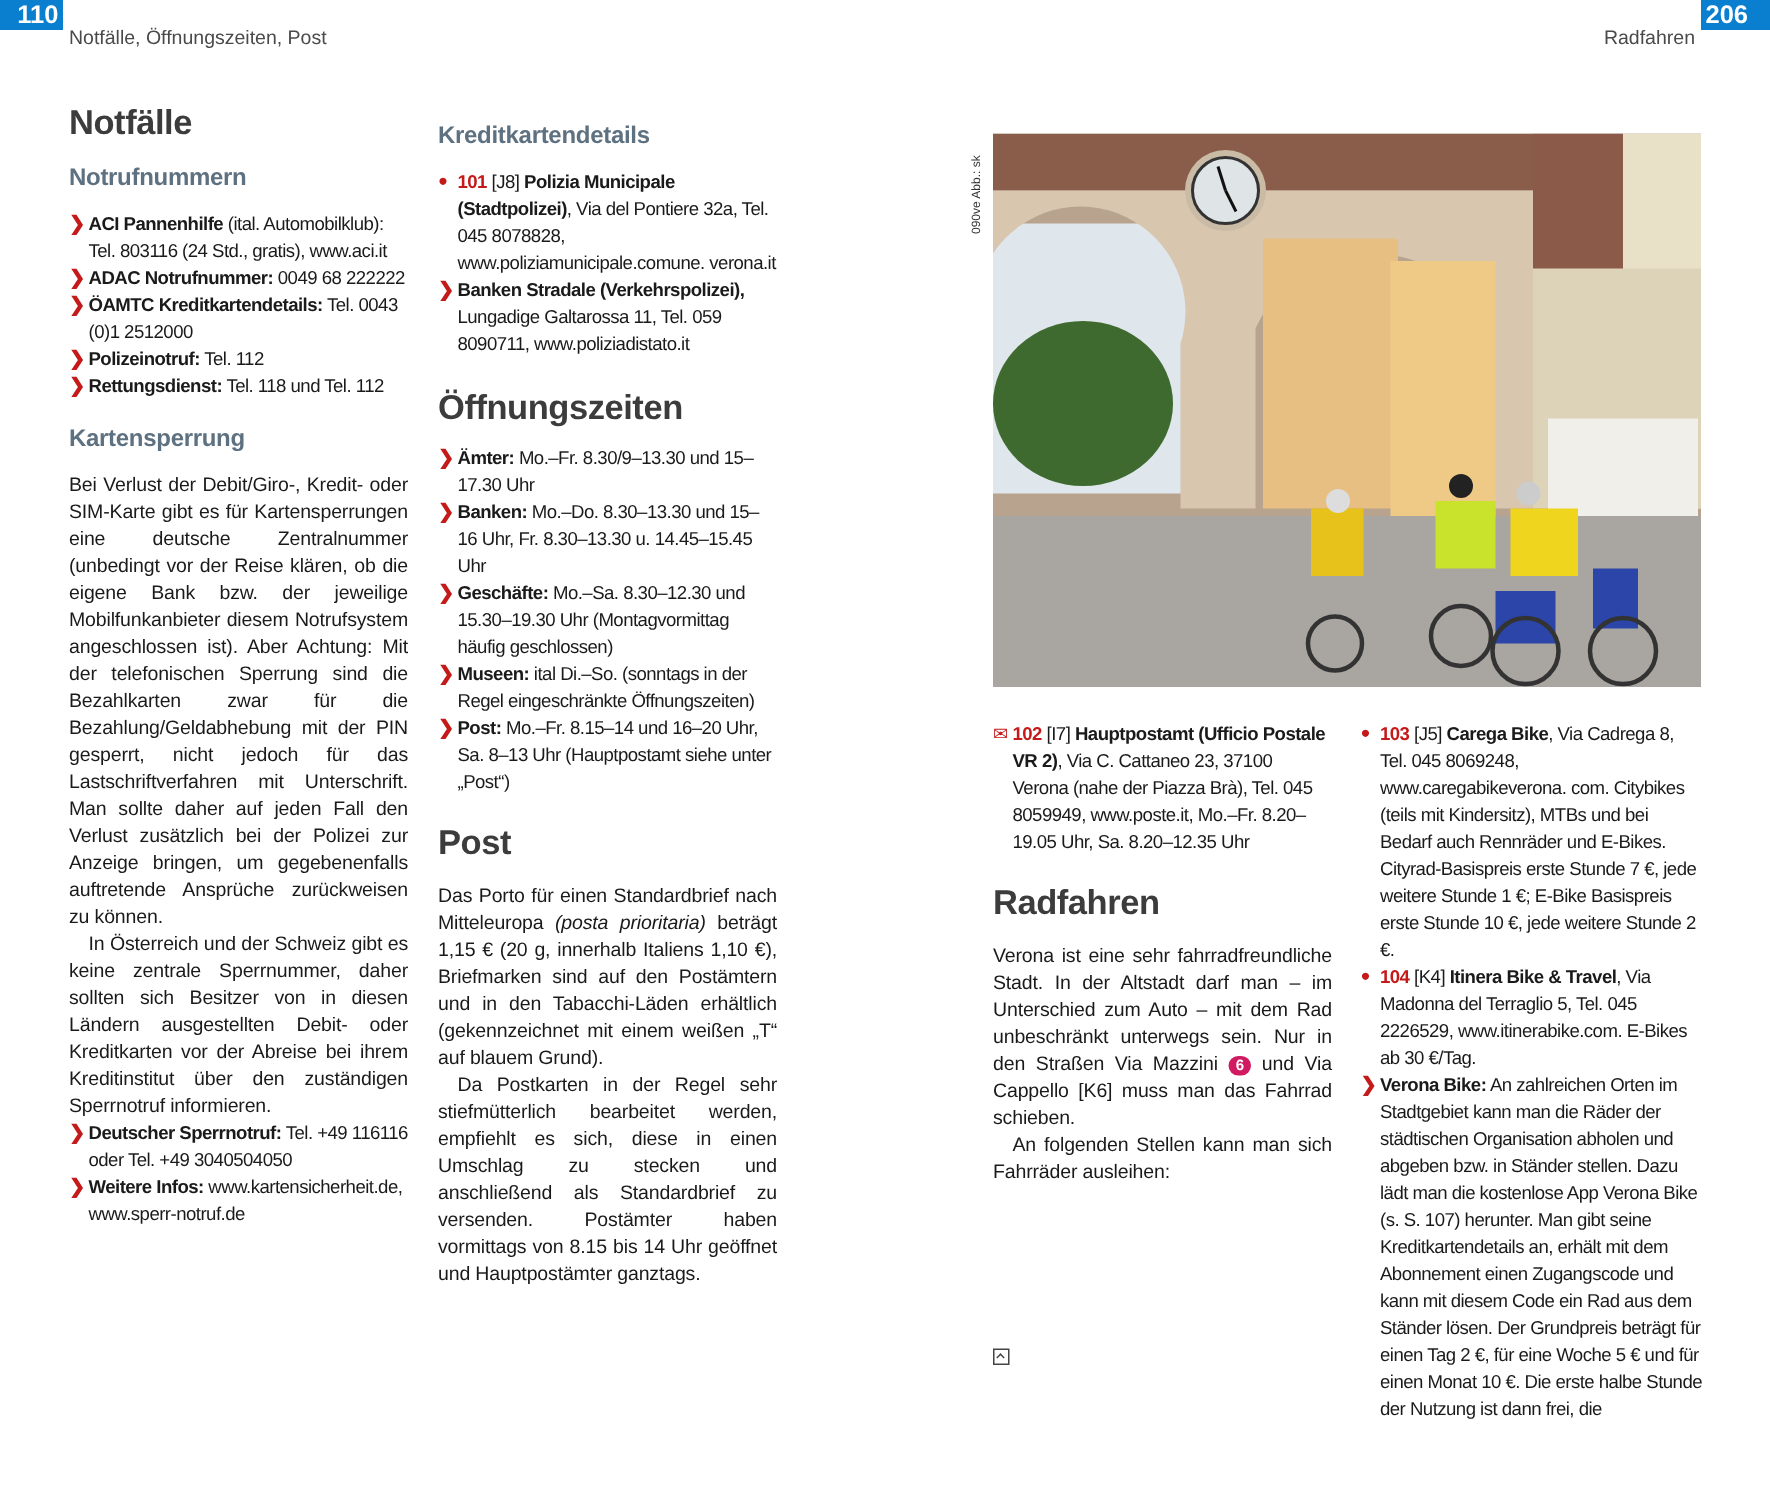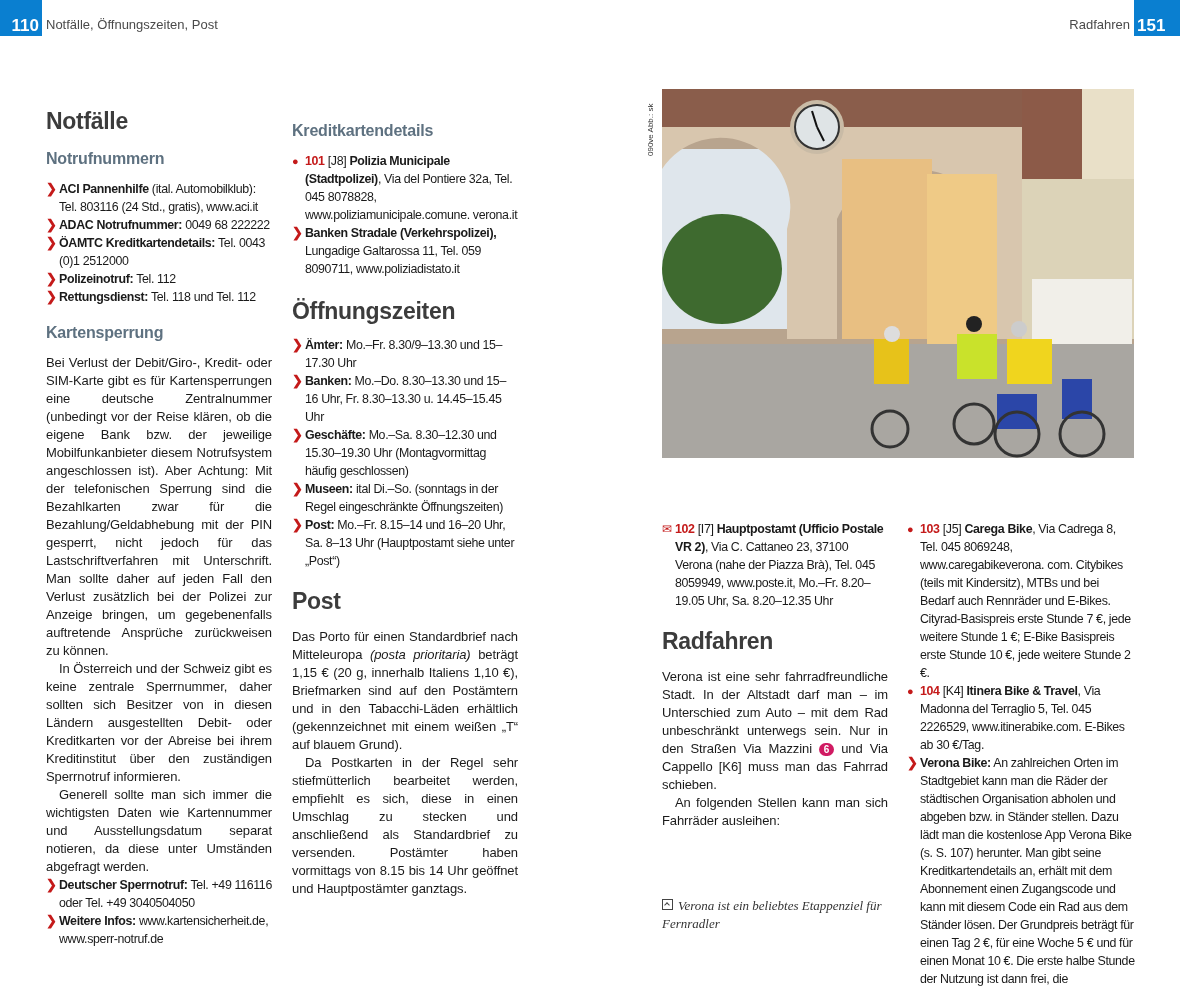--- a/index.html
+++ b/index.html
@@ -3,32 +3,32 @@
 <meta charset="utf-8">
 <style>
   html, body { margin: 0; padding: 0; }
   body {
     width: 1180px; height: 1000px; background: #ffffff; position: relative; overflow: hidden;
     font-family: "Liberation Sans", sans-serif; color: #1a1a1a;
   }
   .pagetab {
     position: absolute; top: 0; background: #0a7fd0; color: #fff;
     font-family: "Liberation Sans", sans-serif; font-weight: bold; font-size: 17px;
-    height: 36px; line-height: 1; display: flex; align-items: flex-end; padding-bottom: 0;
+    height: 20px; line-height: 1; display: flex; align-items: flex-end; padding-bottom: 0;
   }
   .pagetab span { display: block; padding: 0 3px 2px 3px; }
   .pagetab.left { left: 0; width: 42px; justify-content: flex-end; }
   .pagetab.right { right: 0; width: 46px; justify-content: flex-start; }
   .runhead {
     position: absolute; top: 17px; font-size: 13px; color: #4a4a4a; font-family: "Liberation Sans", sans-serif;
   }
   .runhead.left { left: 46px; }
   .runhead.right { right: 50px; }
 
-  .col { position: absolute; font-size: 12.6px; line-height: 18px; margin-top: 40px; }
+  .col { position: absolute; font-size: 12.6px; line-height: 18px; }
   .col1 { left: 46px; top: 72px; width: 226px; }
   .col2 { left: 292px; top: 82px; width: 226px; }
   .col3 { left: 662px; top: 480px; width: 226px; }
   .col4 { left: 907px; top: 480px; width: 228px; }
 
   h1.big { font-family: "Liberation Sans", sans-serif; font-size: 23px; font-weight: bold; color: #3c3c3c;
     margin: 0; letter-spacing: -0.3px; }
   h2.sub { font-family: "Liberation Sans", sans-serif; font-size: 16px; font-weight: bold; color: #5e7180;
     margin: 0; letter-spacing: -0.2px; }
 
@@ -57,37 +57,36 @@
 </style>
 </head>
 <body>
 
 <div class="pagetab left">
     <span>110</span>
   </div>
 <div class="runhead left">Notfälle, Öffnungszeiten, Post</div>
 <div class="runhead right">Radfahren</div>
 <div class="pagetab right">
-    <span>151</span>
+    <span>206</span>
   </div>
 
 <div class="col col1">
   <h1 class="big" style="margin-bottom:20px;">Notfälle</h1>
   <h2 class="sub" style="margin-bottom:12px;">Notrufnummern</h2>
   <div>
     <div class="bullet"><span class="chev">❯</span><b>ACI Pannenhilfe</b><span> (ital. Automobilklub): Tel. 803116 (24 Std., gratis), www.aci.it</span></div>
     <div class="bullet"><span class="chev">❯</span><b>ADAC Notrufnummer:</b><span> 0049 68 222222</span></div>
     <div class="bullet"><span class="chev">❯</span><b>ÖAMTC Kreditkartendetails:</b><span> Tel. 0043 (0)1 2512000</span></div>
     <div class="bullet"><span class="chev">❯</span><b>Polizeinotruf:</b><span> Tel. 112</span></div>
     <div class="bullet"><span class="chev">❯</span><b>Rettungsdienst:</b><span> Tel. 118 und Tel. 112</span></div>
   </div>
   <h2 class="sub" style="margin:18px 0 12px 0;">Kartensperrung</h2>
   <p class="body">Bei <b>Verlust der Debit/Giro-, Kredit- oder SIM-Karte</b> gibt es für Kartensperrungen eine <b>deutsche Zentralnummer</b> (unbedingt vor der Reise klären, ob die eigene Bank bzw. der jeweilige Mobilfunkanbieter diesem Notrufsystem angeschlossen ist). <b>Aber Achtung:</b> Mit der telefonischen Sperrung sind die Bezahlkarten zwar für die Bezahlung/Geldabhebung mit der PIN gesperrt, nicht jedoch für das <b>Lastschriftverfahren mit Unterschrift.</b> Man sollte daher auf jeden Fall den Verlust zusätzlich <b>bei der Polizei zur Anzeige bringen,</b> um gegebenenfalls auftretende Ansprüche zurückweisen zu können.</p>
   <p class="body indent">In <b>Österreich</b> und der <b>Schweiz</b> gibt es keine zentrale Sperrnummer, daher sollten sich Besitzer von in diesen Ländern ausgestellten Debit- oder Kreditkarten vor der Abreise bei ihrem Kreditinstitut über den zuständigen Sperrnotruf informieren.</p>
-  <p class="body indent">Generell sollte man sich immer die <b>wichtigsten Daten</b> wie Kartennummer und Ausstellungsdatum <b>separat notieren,</b> da diese unter Umständen abgefragt werden.</p>
   <div class="bullet"><span class="chev">❯</span><b>Deutscher Sperrnotruf:</b><span> Tel. +49 116116 oder Tel. +49 3040504050</span></div>
   <div class="bullet"><span class="chev">❯</span><b>Weitere Infos:</b><span> www.kartensicherheit.de, www.sperr-notruf.de</span></div>
 </div>
 
 <div class="col col2">
   <h2 class="sub" style="margin-bottom:12px;">Kreditkartendetails</h2>
   <div class="entry">
     <span class="mark">●</span><span class="num">101</span><span> [J8] </span><b>Polizia Municipale (Stadtpolizei)</b><span>, Via del Pontiere 32a, Tel. 045 8078828, www.poliziamunicipale.comune. verona.it</span>
   </div>
   <div class="bullet"><span class="chev">❯</span><b>Banken Stradale (Verkehrspolizei),</b><span> Lungadige Galtarossa 11, Tel. 059 8090711, www.poliziadistato.it</span></div>
@@ -152,21 +151,21 @@
 
 <div class="col col3">
   <div class="entry">
     <span class="mark" style="font-size:12px;">✉</span><span class="num">102</span><span> [I7] </span><b>Hauptpostamt (Ufficio Postale VR 2)</b><span>, Via C. Cattaneo 23, 37100 Verona (nahe der Piazza Brà), Tel. 045 8059949, www.poste.it, Mo.–Fr. 8.20–19.05 Uhr, Sa. 8.20–12.35 Uhr</span>
   </div>
   <h1 class="big" style="margin:22px 0 18px 0;">Radfahren</h1>
   <p class="body"><span>Verona ist eine sehr fahrradfreundliche Stadt. In der Altstadt darf man – im Unterschied zum Auto – mit dem Rad unbeschränkt unterwegs sein. Nur in den Straßen Via Mazzini </span><span class="pin">6</span><span> und Via Cappello [K6] muss man das Fahrrad schieben.</span></p>
   <p class="body indent">An folgenden Stellen kann man sich <b>Fahrräder ausleihen:</b></p>
 </div>
 
-<div class="caption"><span class="capicon"></span><span>Verona ist ein beliebtes Etappenziel für Fernradler</span></div>
+<div class="caption"><span class="capicon"></span></div>
 
 <div class="col col4">
   <div class="entry">
     <span class="mark">●</span><span class="num">103</span><span> [J5] </span><b>Carega Bike</b><span>, Via Cadrega 8, Tel. 045 8069248, www.caregabikeverona. com. Citybikes (teils mit Kindersitz), MTBs und bei Bedarf auch Rennräder und E-Bikes. Cityrad-Basispreis erste Stunde 7 €, jede weitere Stunde 1 €; E-Bike Basispreis erste Stunde 10 €, jede weitere Stunde 2 €.</span>
   </div>
   <div class="entry">
     <span class="mark">●</span><span class="num">104</span><span> [K4] </span><b>Itinera Bike &amp; Travel</b><span>, Via Madonna del Terraglio 5, Tel. 045 2226529, www.itinerabike.com. E-Bikes ab 30 €/Tag.</span>
   </div>
   <div class="bullet"><span class="chev">❯</span><b>Verona Bike:</b><span> An zahlreichen Orten im Stadtgebiet kann man die Räder der städtischen Organisation abholen und abgeben bzw. in Ständer stellen. Dazu lädt man die kostenlose App Verona Bike (s. S. 107) herunter. Man gibt seine Kreditkartendetails an, erhält mit dem Abonnement einen Zugangscode und kann mit diesem Code ein Rad aus dem Ständer lösen. Der Grundpreis beträgt für einen Tag 2 €, für eine Woche 5 € und für einen Monat 10 €. Die erste halbe Stunde der Nutzung ist dann frei, die</span></div>
 </div>

